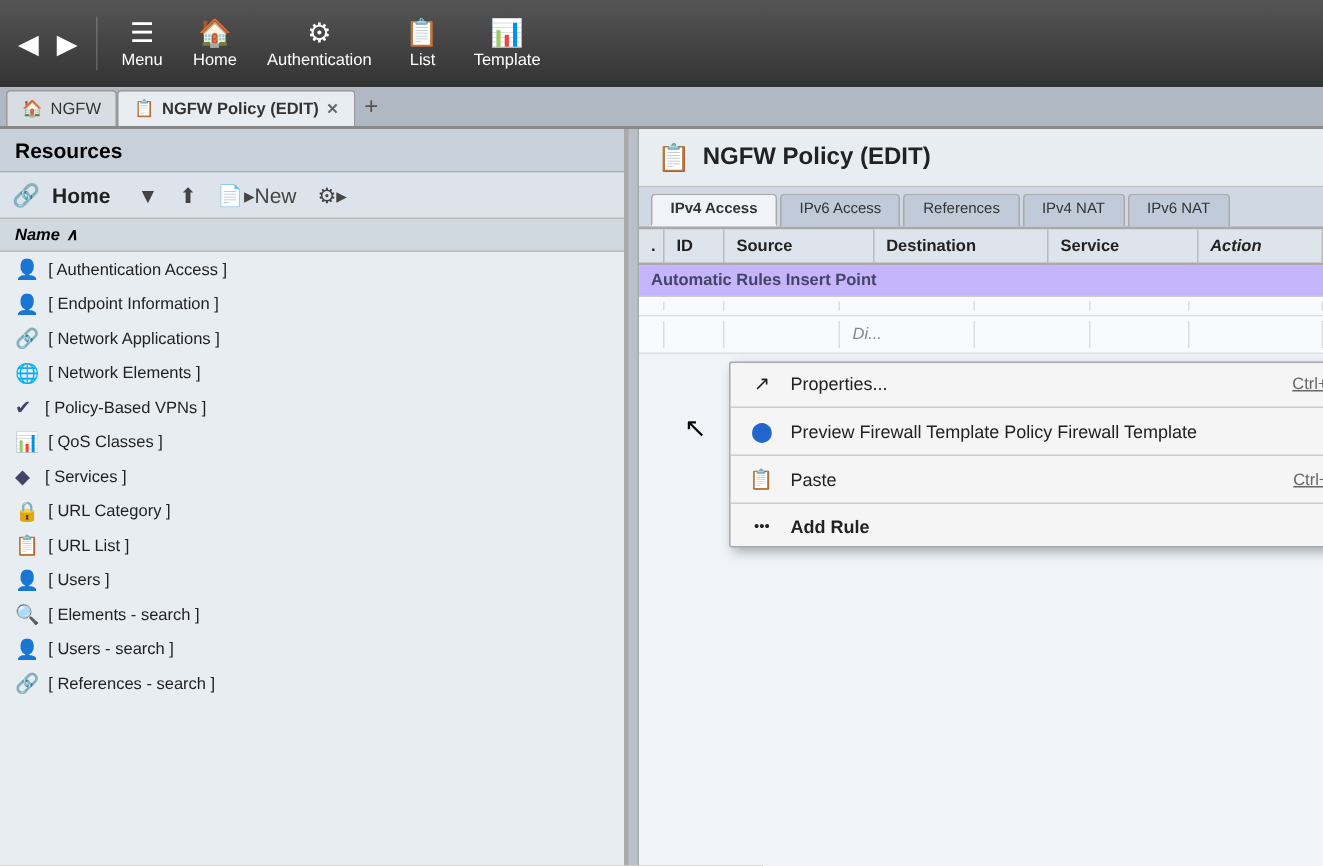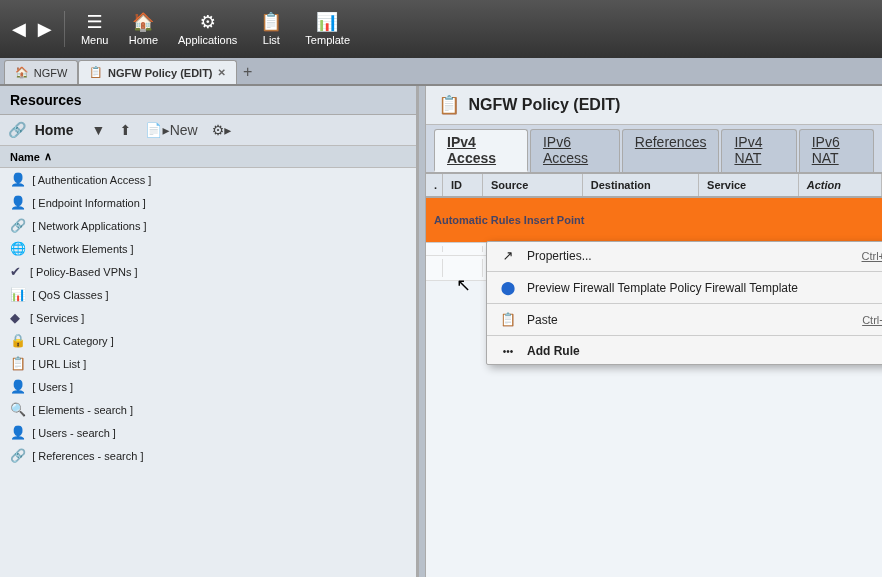--- a/index.html
+++ b/index.html
@@ -127,20 +127,21 @@
     }
     .sidebar-col-header {
       padding: 4px 10px;
       font-weight: bold;
       font-size: 11px;
       background: #d0d8e0;
       border-bottom: 1px solid #bbb;
       display: flex;
       align-items: center;
       gap: 4px;
+      font-style: italic;
     }
     .sidebar-list {
       overflow-y: auto;
       flex: 1;
     }
     .sidebar-item {
       display: flex;
       align-items: center;
       padding: 4px 10px;
       gap: 6px;
@@ -190,28 +191,27 @@
     
     .policy-tabs {
       display: flex;
       background: #d0d8e4;
       border-bottom: 2px solid #aaa;
       padding: 4px 8px 0;
       gap: 2px;
     }
     .policy-tab {
       padding: 4px 12px;
-      font-size: 14px;
+      font-size: 10px;
       cursor: pointer;
       background: #c0cad8;
       border: 1px solid #aaa;
       border-bottom: none;
       border-radius: 3px 3px 0 0;
       color: #333;
-      text-decoration: underline;
     }
     .policy-tab.active {
       background: #f0f4f8;
       font-weight: bold;
       border-bottom: 2px solid #f0f4f8;
     }
 
     
     .table-header {
       display: flex;
@@ -234,22 +234,22 @@
     .table-header-cell.service { flex: 1; }
     .table-header-cell.action { flex: 0.8; font-style: italic; }
     .table-header-cell.auth { flex: 1.2; }
 
     
     .table-content {
       flex: 1;
       overflow-y: auto;
     }
     .insert-point-row {
-      background: #f97316;
-      padding: 16px 8px;
+      background: #c4b5fd;
+      padding: 4px 8px;
       font-size: 11px;
       font-weight: bold;
       color: #446;
       border-bottom: 1px solid #ccc;
     }
     .rule-row {
       display: flex;
       padding: 3px 0;
       border-bottom: 1px solid #ddd;
       background: #f8fafc;
@@ -330,21 +330,21 @@
   <div class="toolbar-btn">
     <span class="toolbar-icon">☰</span>
     <span>Menu</span>
   </div>
   <div class="toolbar-btn">
     <span class="toolbar-icon">🏠</span>
     <span>Home</span>
   </div>
   <div class="toolbar-btn">
     <span class="toolbar-icon">⚙</span>
-    <span>Applications</span>
+    <span>Authentication</span>
   </div>
   <div class="toolbar-btn">
     <span class="toolbar-icon">📋</span>
     <span>List</span>
   </div>
   <div class="toolbar-btn">
     <span class="toolbar-icon">📊</span>
     <span>Template</span>
   </div>
 </div>

